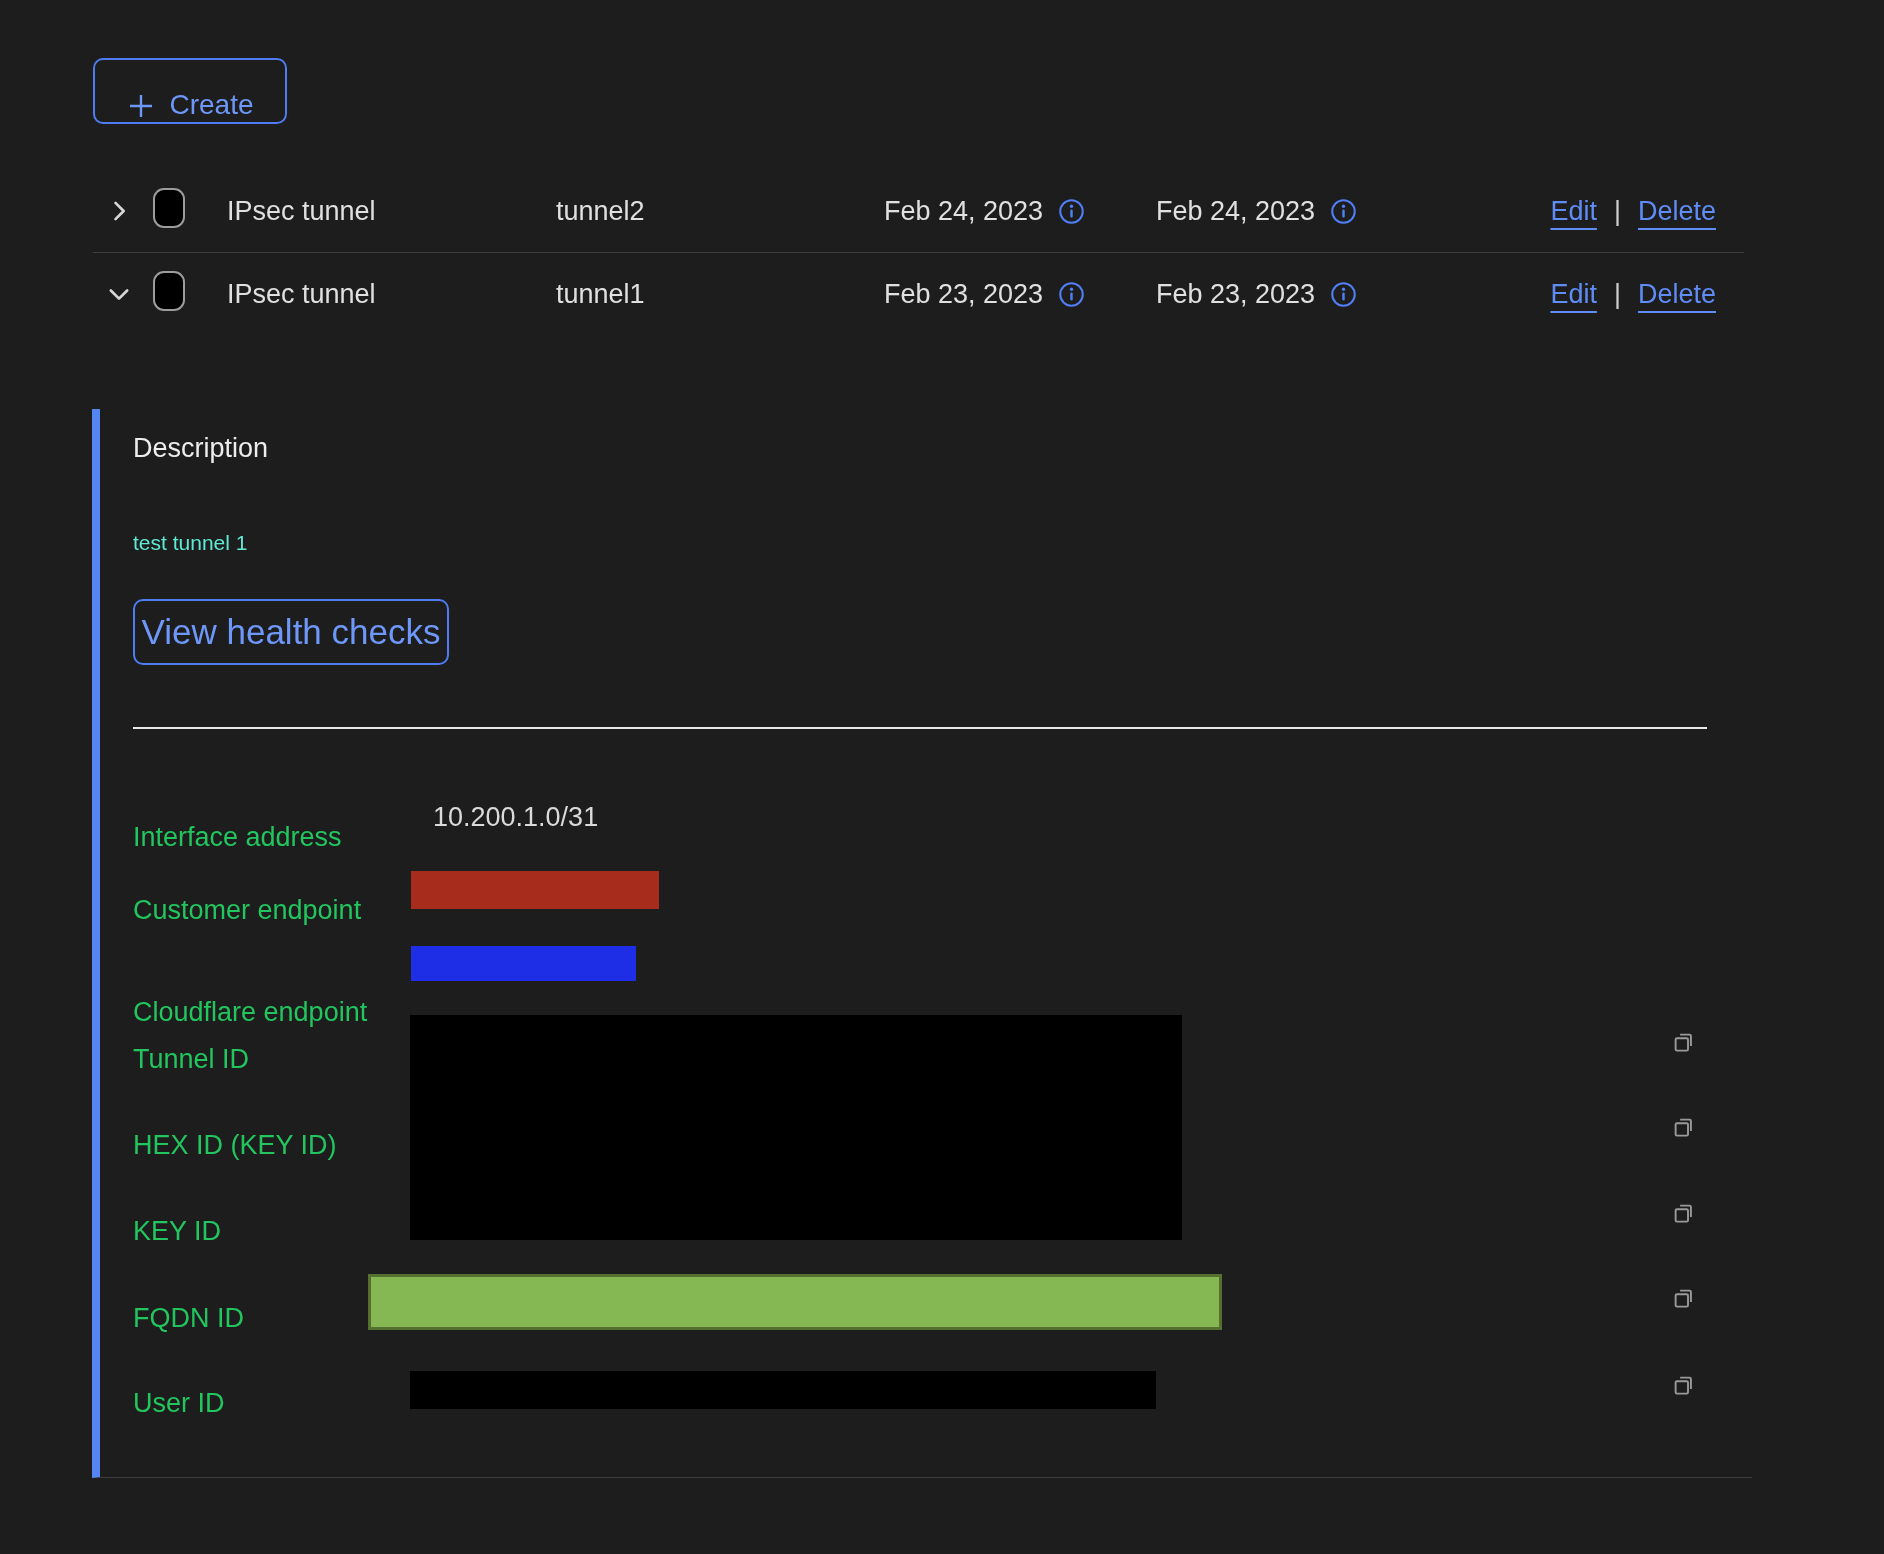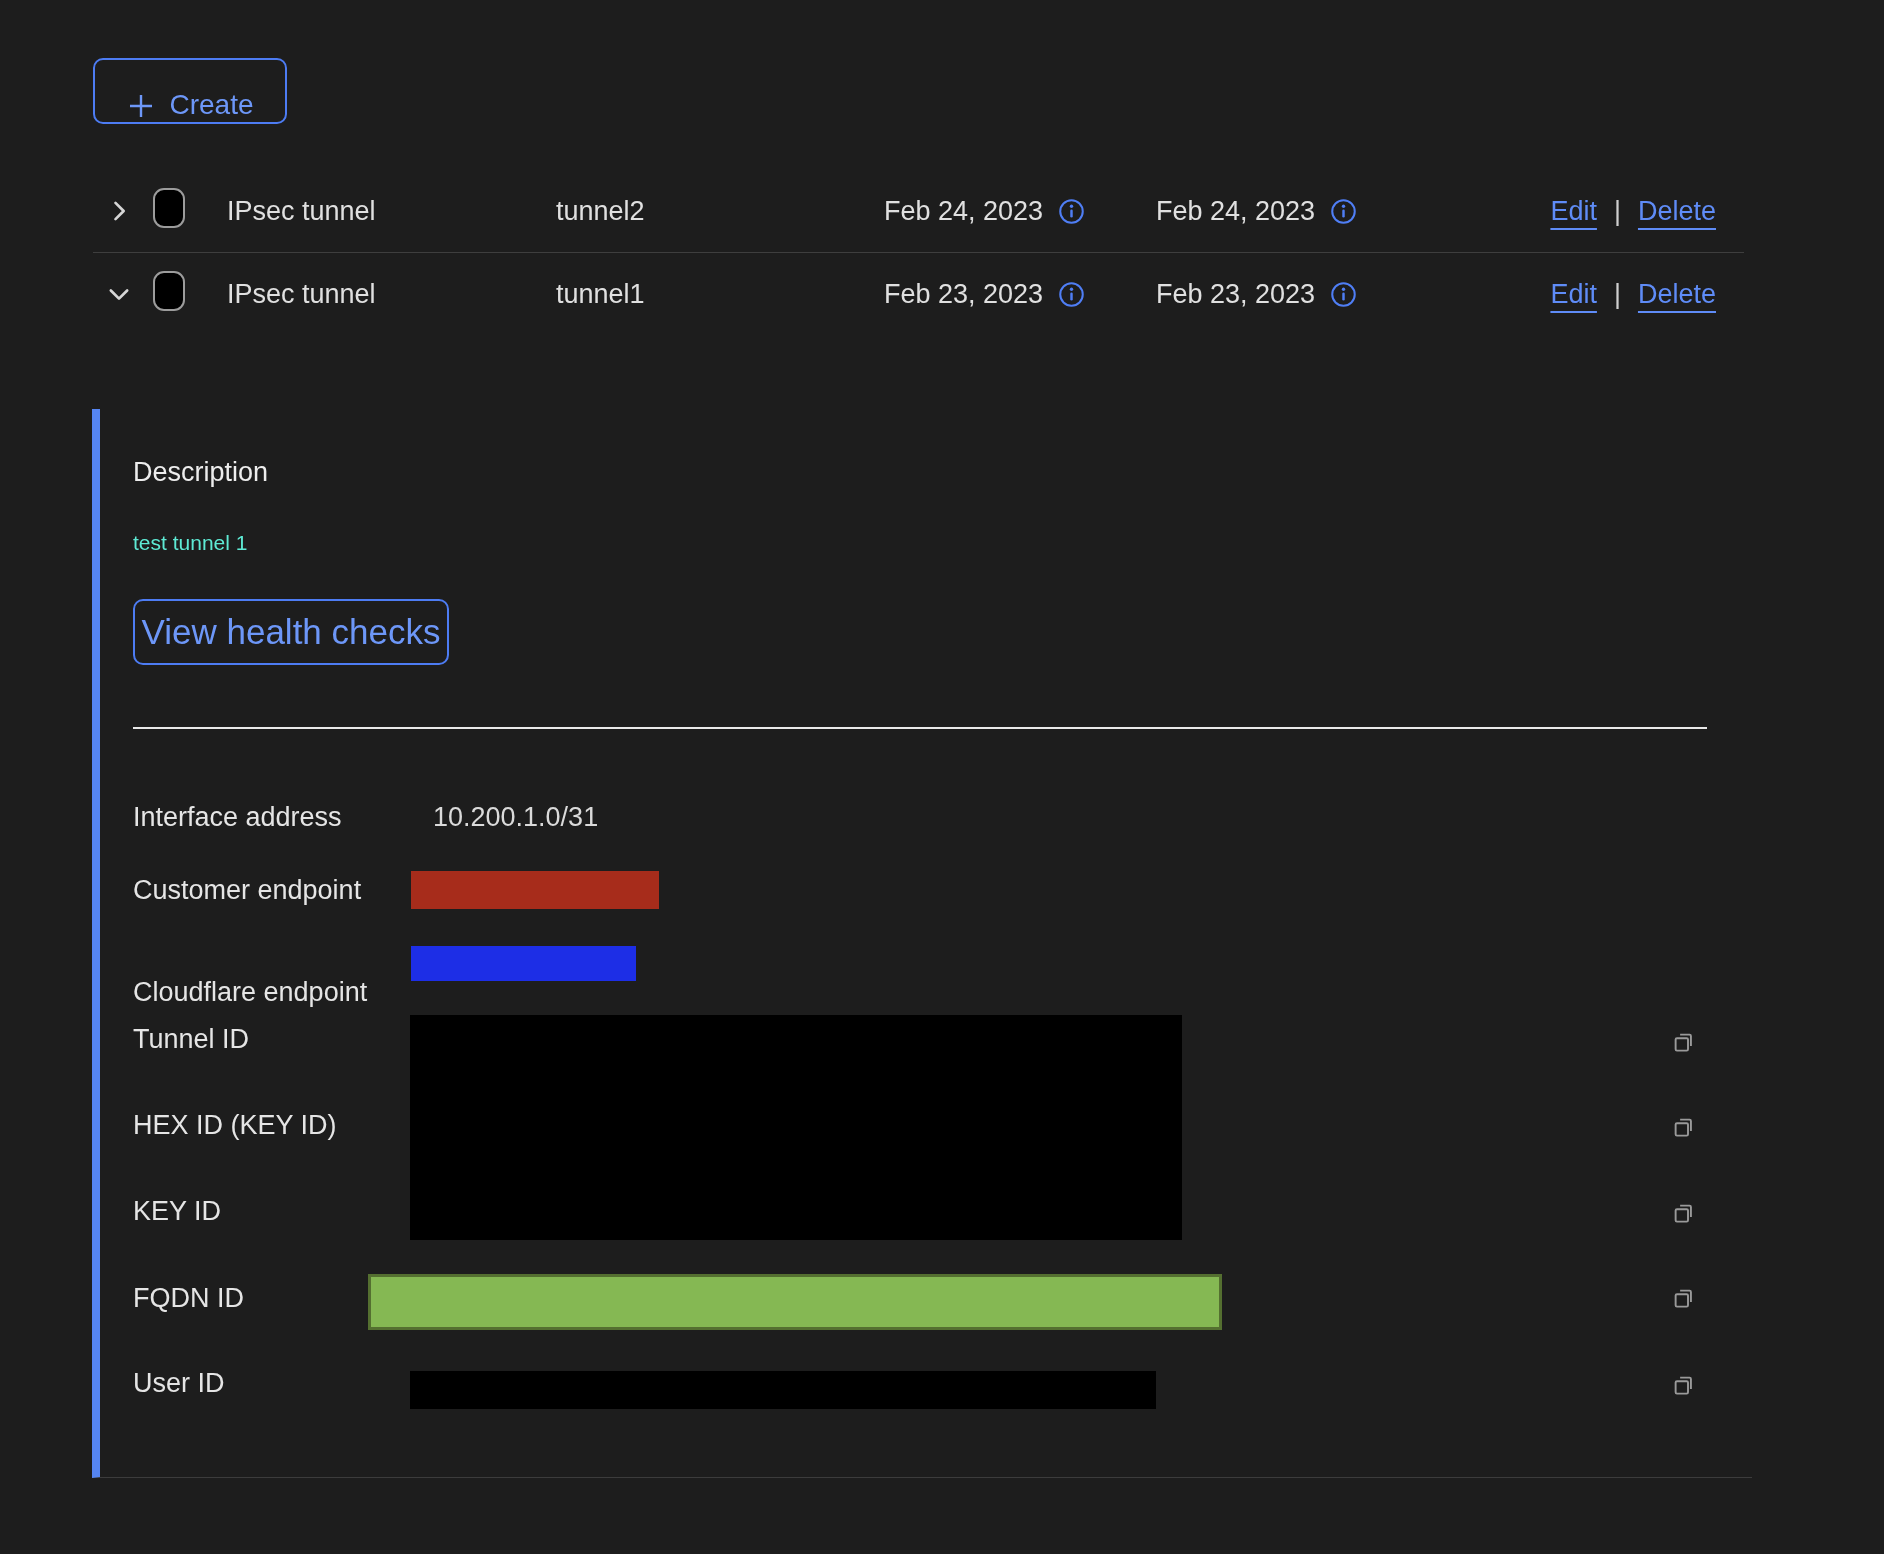--- a/index.html
+++ b/index.html
@@ -43,29 +43,29 @@
     text-underline-offset:8px;text-decoration-thickness:2px;
   }
   .sep{color:#cfcfcf;}
   
   .panel{
     position:absolute;left:92px;top:409px;width:1652px;height:1068px;
     border-left:8px solid #5585f2;border-bottom:1px solid #3c3c3c;
     box-sizing:content-box;
   }
   .panel .abs{position:absolute;}
-  .desc-label{left:33px;top:48px;font-size:27px;font-weight:500;color:#ededed;}
+  .desc-label{left:33px;top:24px;font-size:27px;font-weight:500;color:#ededed;}
   .desc-value{left:33px;top:122px;font-size:21px;color:#5eead4;text-align:center;}
   .health-btn{
     left:33px;top:190px;width:316px;height:66px;
     background:transparent;border:2px solid #4d7cf3;border-radius:10px;
     color:#6d97f8;font-size:35px;font-family:inherit;cursor:pointer;
   }
   .mid-divider{left:33px;top:318px;width:1574px;height:2px;background:#e8e8e8;}
-  .f-label{font-size:27px;color:#e5e5e5;left:33px;}
+  .f-label{font-size:27px;color:#22c55e;left:33px;margin-top:20px;}
   .f-value{font-size:27px;color:#dadada;}
   .redact{display:block;}
   .redact.red{left:311px;top:462px;width:248px;height:38px;background:#a72c1b;}
   .redact.blue{left:311px;top:537px;width:225px;height:35px;background:#1d2ee6;}
   .redact.black-group{left:310px;top:606px;width:772px;height:225px;background:#000;}
   .redact.green{
     left:268px;top:865px;width:848px;height:50px;background:#85b853;
     border:3px solid #546f30;
   }
   .redact.black{left:310px;top:962px;width:746px;height:38px;background:#000;}

